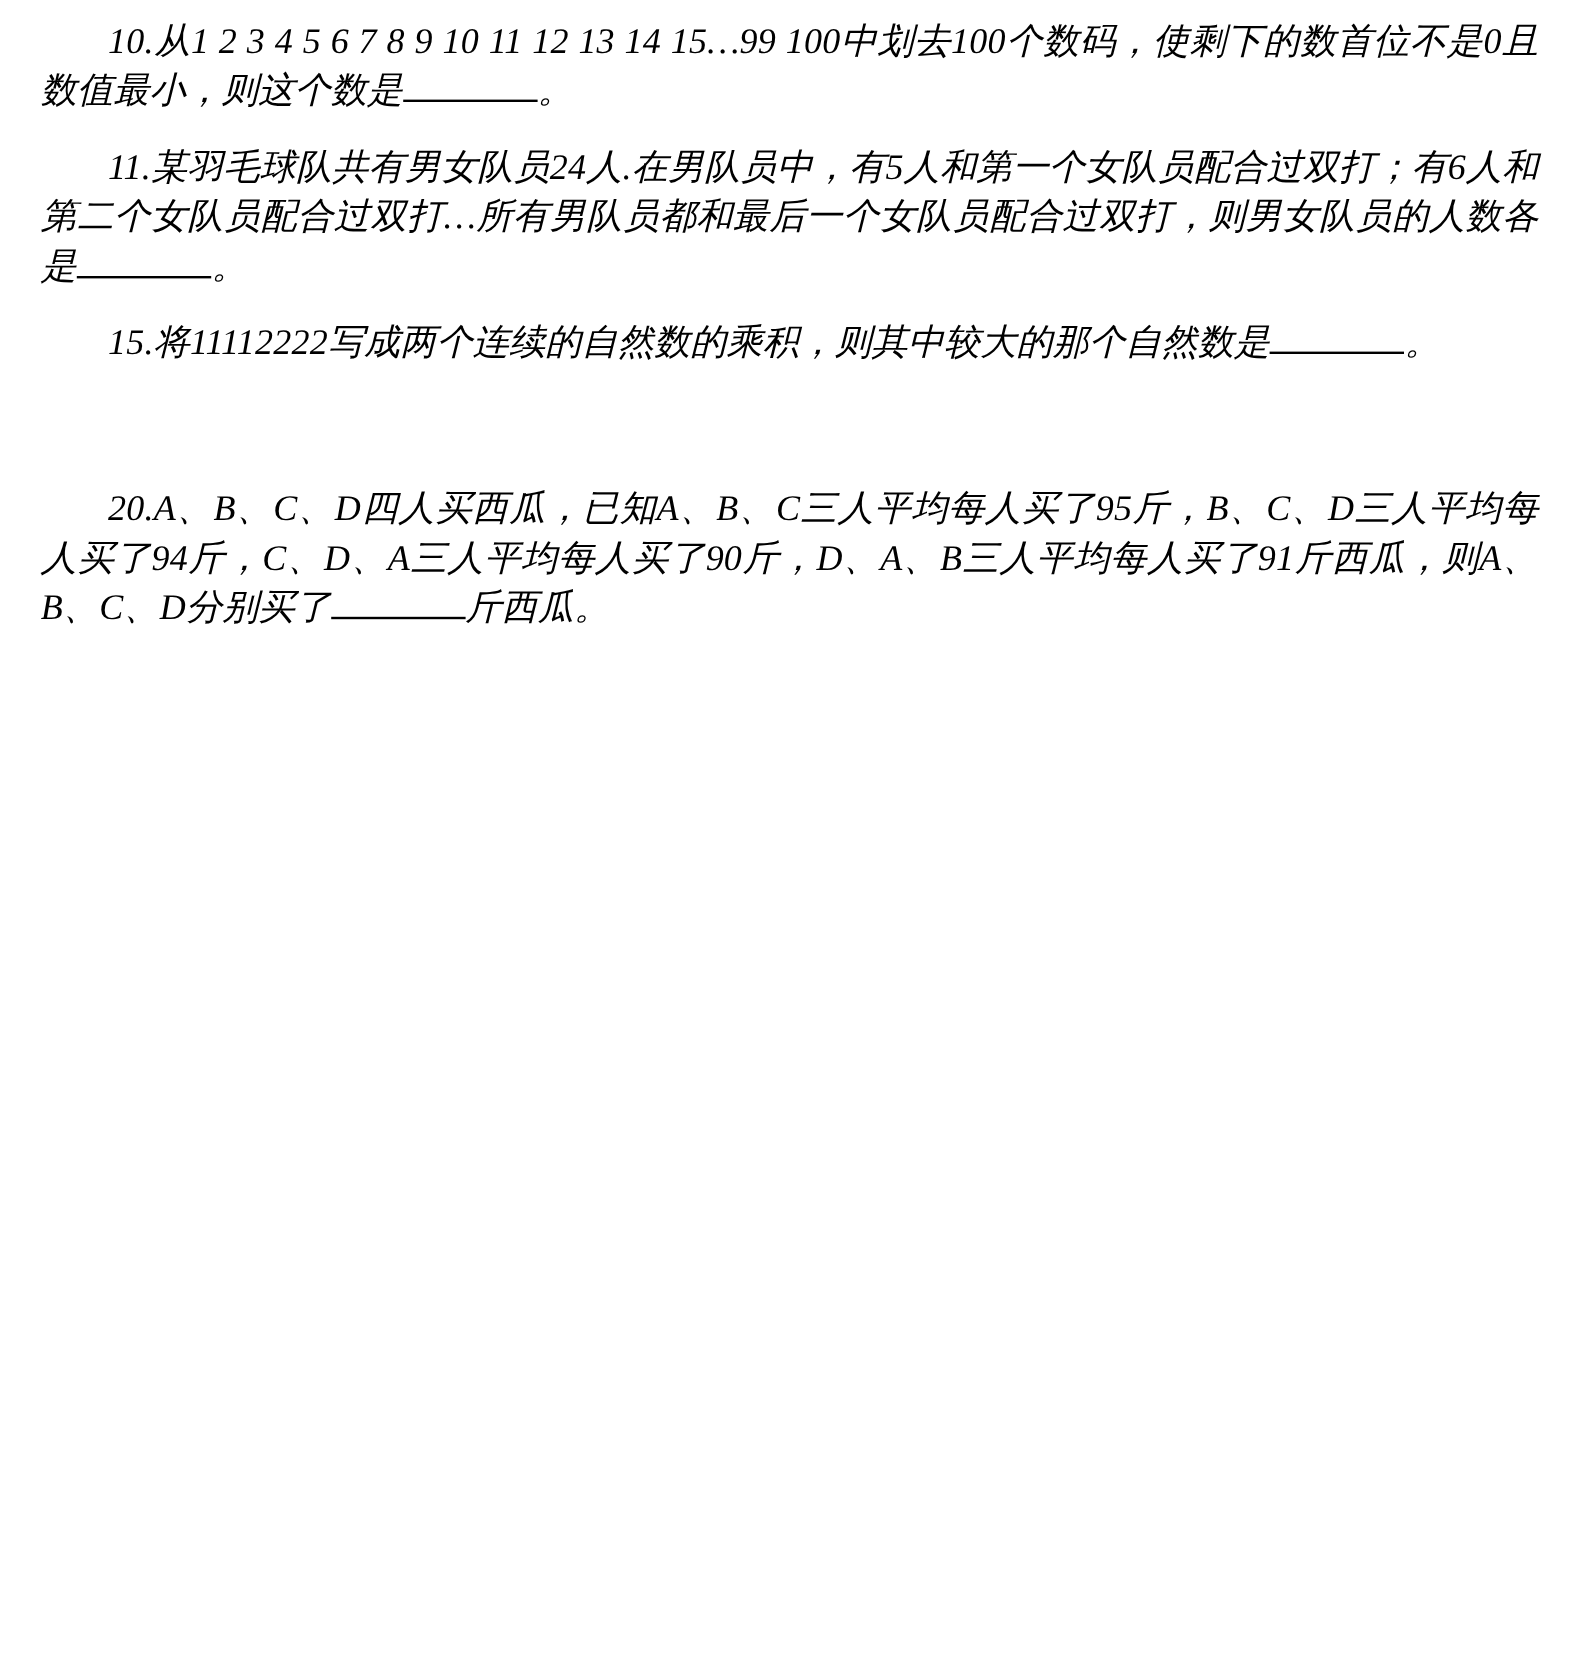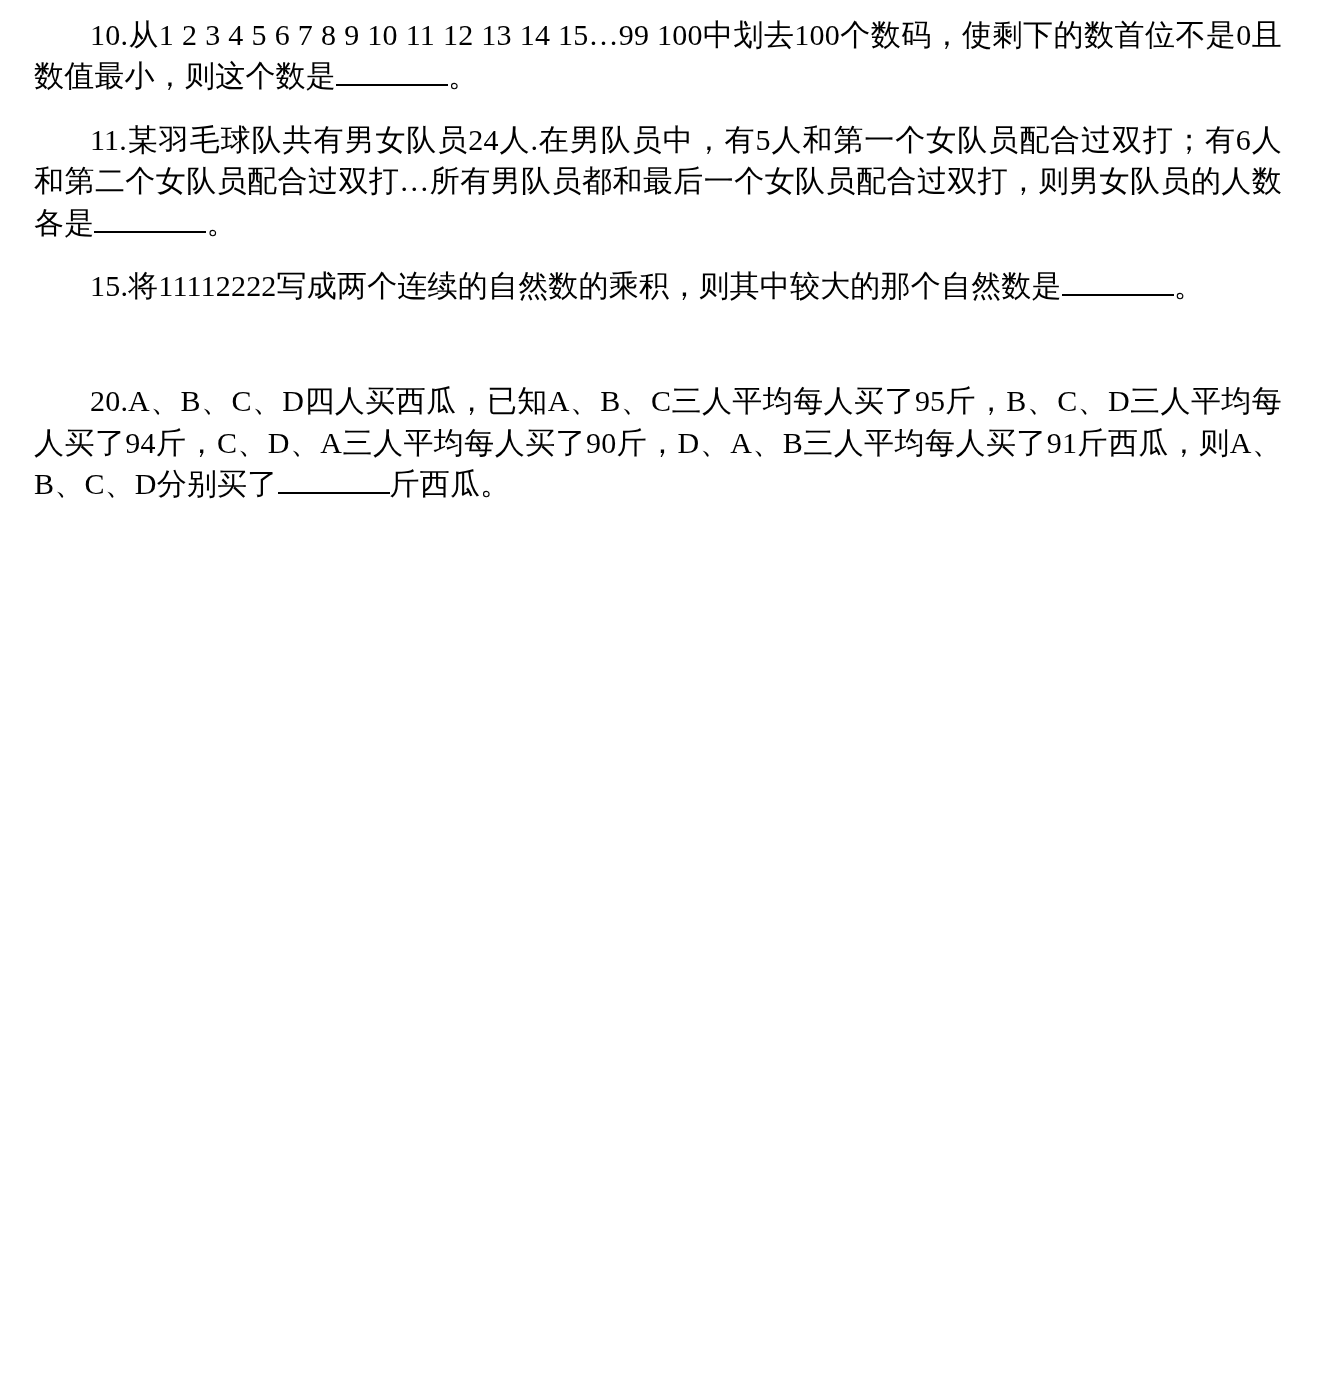--- a/index.html
+++ b/index.html
@@ -10,36 +10,37 @@
   body {
     width: 1326px;
     min-height: 1382px;
     font-family: "Liberation Serif", "DejaVu Serif", serif;
     color: #000000;
   }
   .page {
     width: 1326px;
     box-sizing: border-box;
     padding: 14px 44px 10px 34px;
+    font-style: italic;
   }
   .qitem {
     font-size: 30px;
     line-height: 1.38;
     text-align: justify;
     text-justify: inter-ideograph;
     margin: 0 0 22px 0;
     letter-spacing: 0.2px;
     word-break: break-all;
   }
   .qitem .indent {
     display: inline-block;
     width: 56px;
   }
   .gap-large {
-    margin-bottom: 74px;
+    margin-bottom: 97px;
   }
   .blank {
     display: inline-block;
     border-bottom: 2px solid #000;
     vertical-align: baseline;
   }
   .blank.w1 { width: 112px; }
   .blank.w2 { width: 108px; }
   .blank.w3 { width: 96px; }
   sub {

